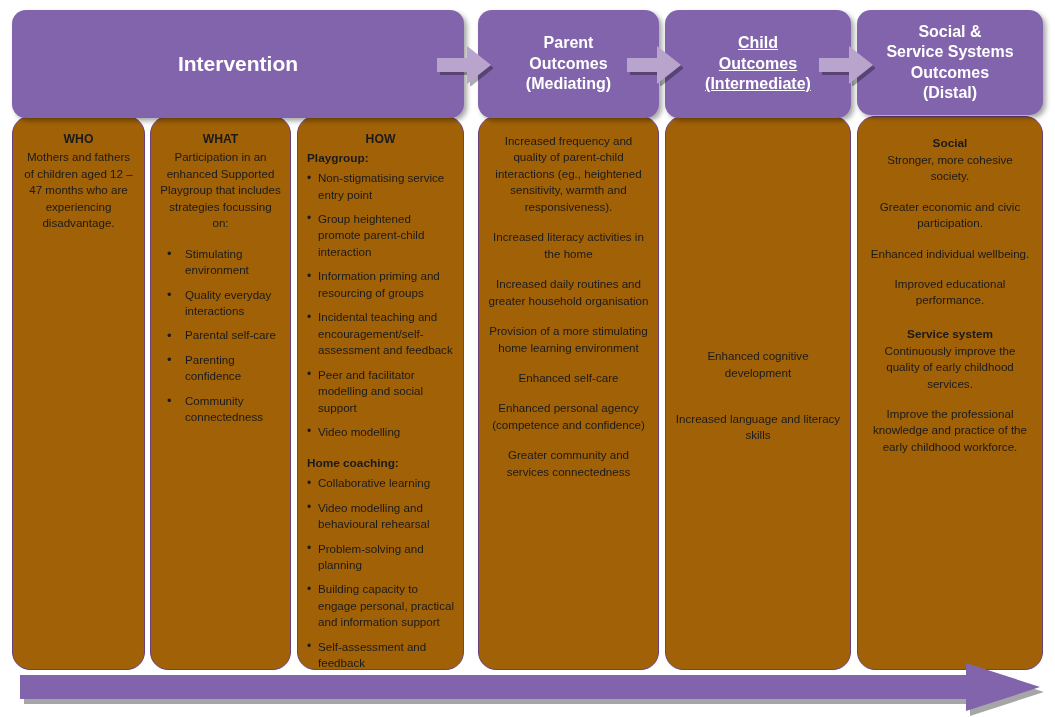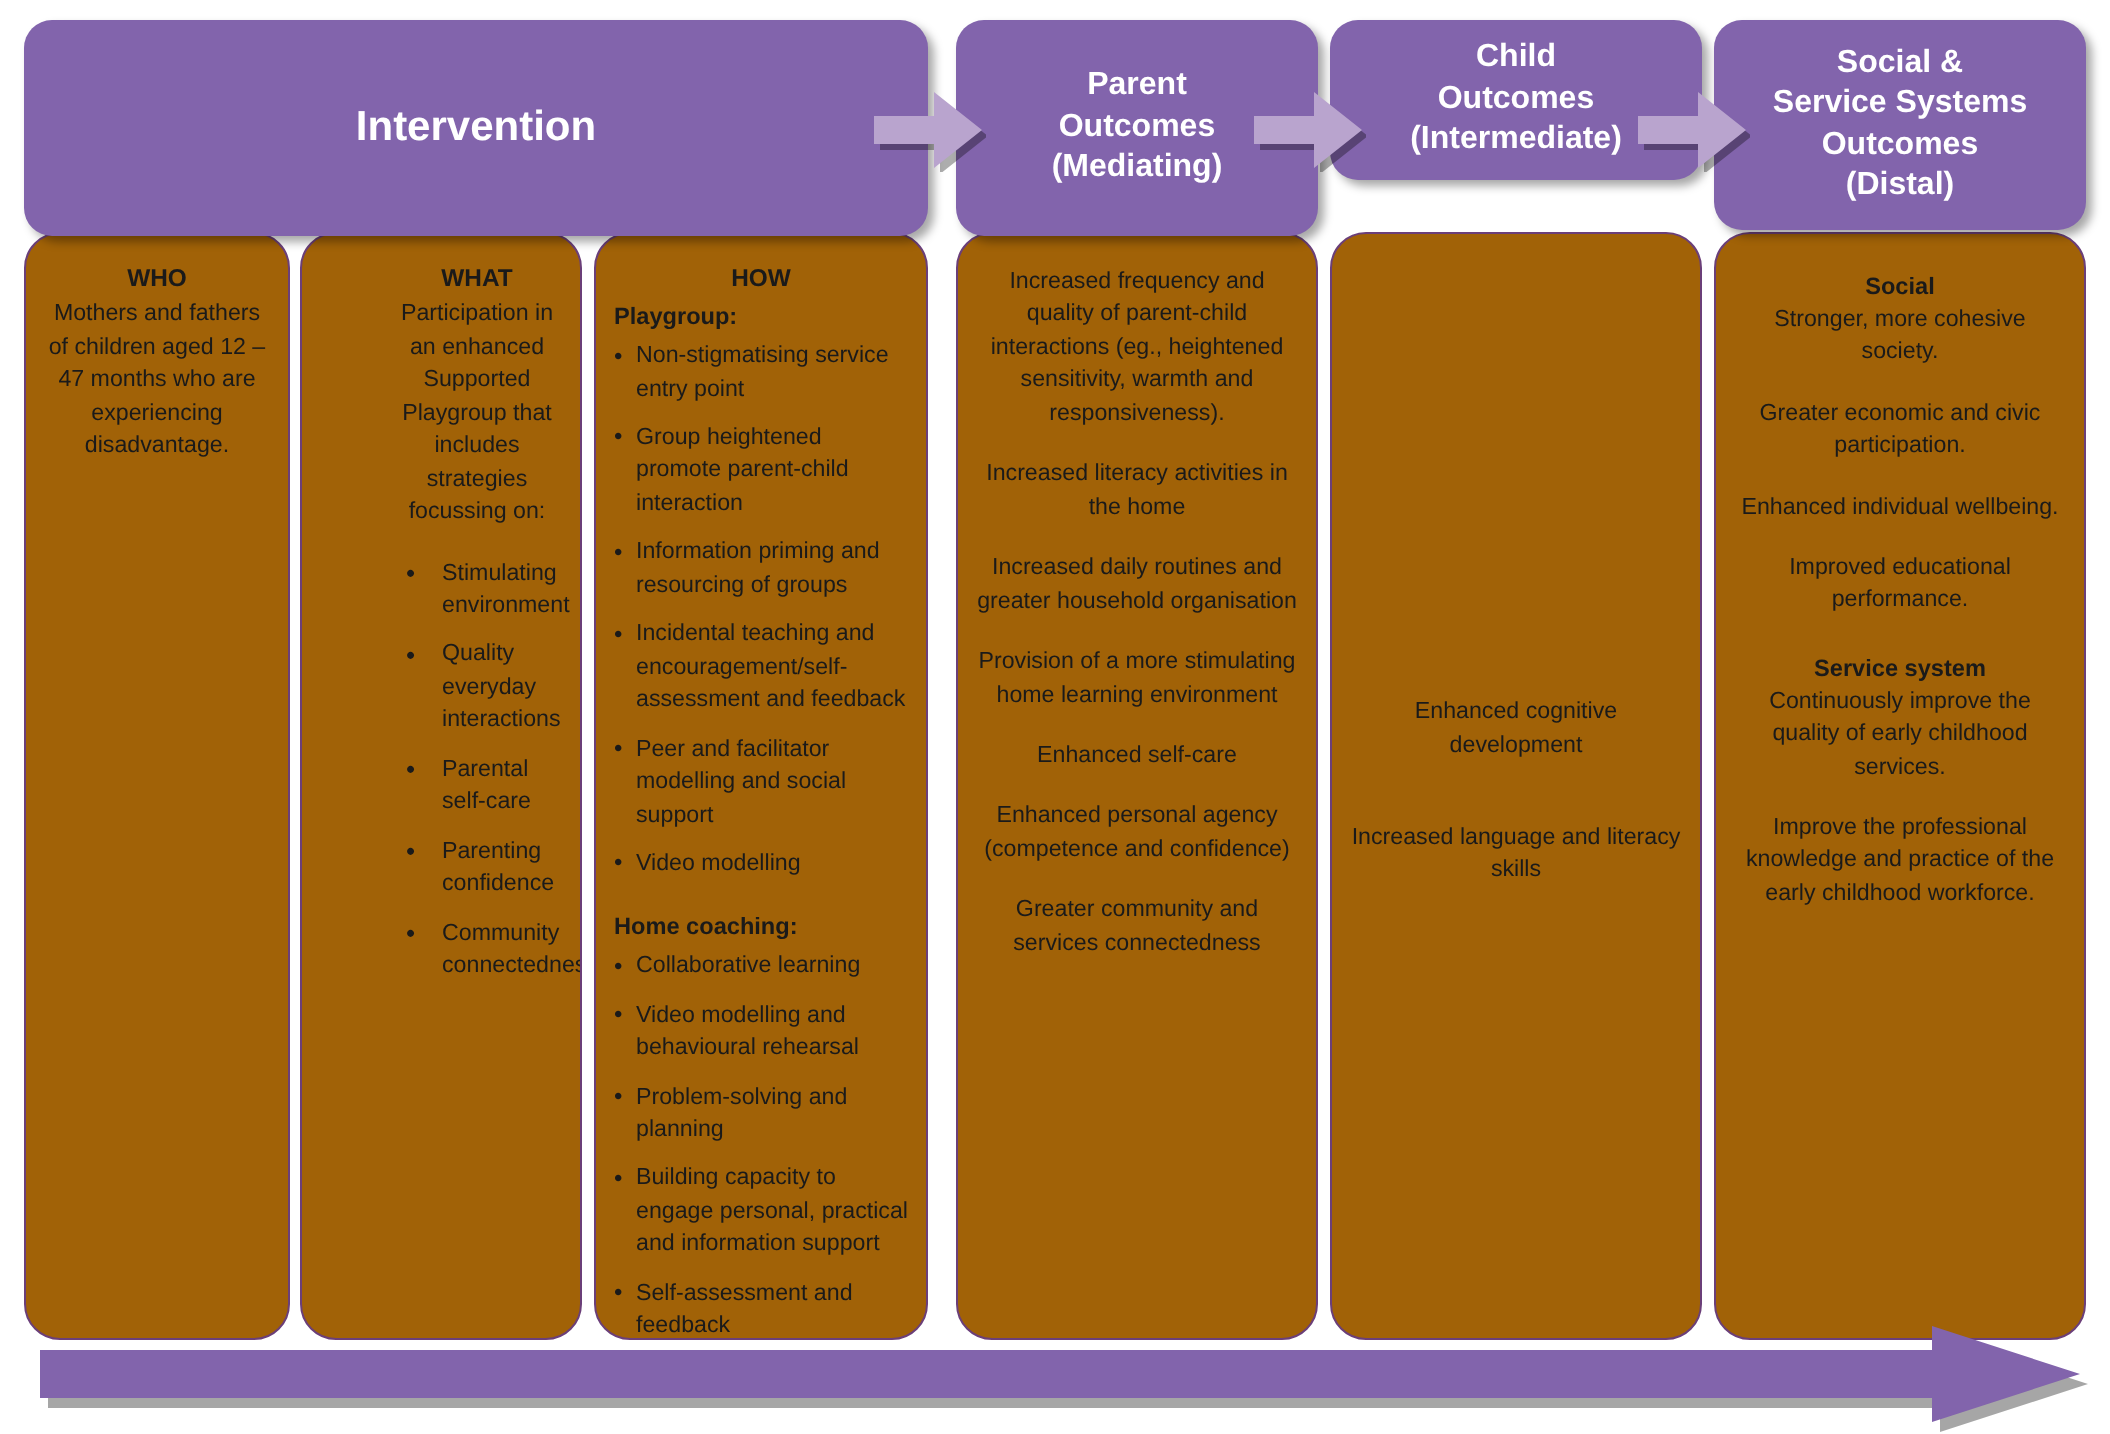--- a/index.html
+++ b/index.html
@@ -32,21 +32,21 @@
     display: flex;
     align-items: center;
     justify-content: center;
     text-align: center;
     line-height: 1.28;
     box-shadow: 3px 3px 5px rgba(0,0,0,0.35);
     z-index: 3;
   }
   .hdr-big   { left: 12px;  top: 10px; width: 452px; height: 108px; font-size: 21px; }
   .hdr-p     { left: 478px; top: 10px; width: 181px; height: 108px; font-size: 16px; }
-  .hdr-c     { left: 665px; top: 10px; width: 186px; height: 80px; font-size: 16px; }
+  .hdr-c     { left: 665px; top: 10px; width: 186px; height: 108px; font-size: 16px; text-decoration: underline; }
   .hdr-s     { left: 857px; top: 10px; width: 186px; height: 105px; font-size: 16px; }
 
   
   .conn {
     position: absolute;
     z-index: 5;
     top: 44px;
     width: 58px;
     height: 42px;
   }
@@ -61,21 +61,21 @@
     top: 116px;
     height: 554px;
     background: #a16207;
     border: 1.4px solid #6b3f79;
     border-radius: 18px;
     box-sizing: border-box;
     overflow: hidden;
     z-index: 2;
   }
   .box-who   { left: 12px;  width: 133px; }
-  .box-what  { left: 150px; width: 141px; padding-left: 36px; }
+  .box-what  { left: 150px; width: 141px; }
   .box-how   { left: 297px; width: 167px; }
   .box-par   { left: 478px; width: 181px; }
   .box-chi   { left: 665px; width: 186px; }
   .box-soc   { left: 857px; width: 186px; }
 
   .inner {
     padding: 14px 9px 8px 9px;
     font-size: 11.6px;
     line-height: 1.42;
     color: #1a1a1a;

